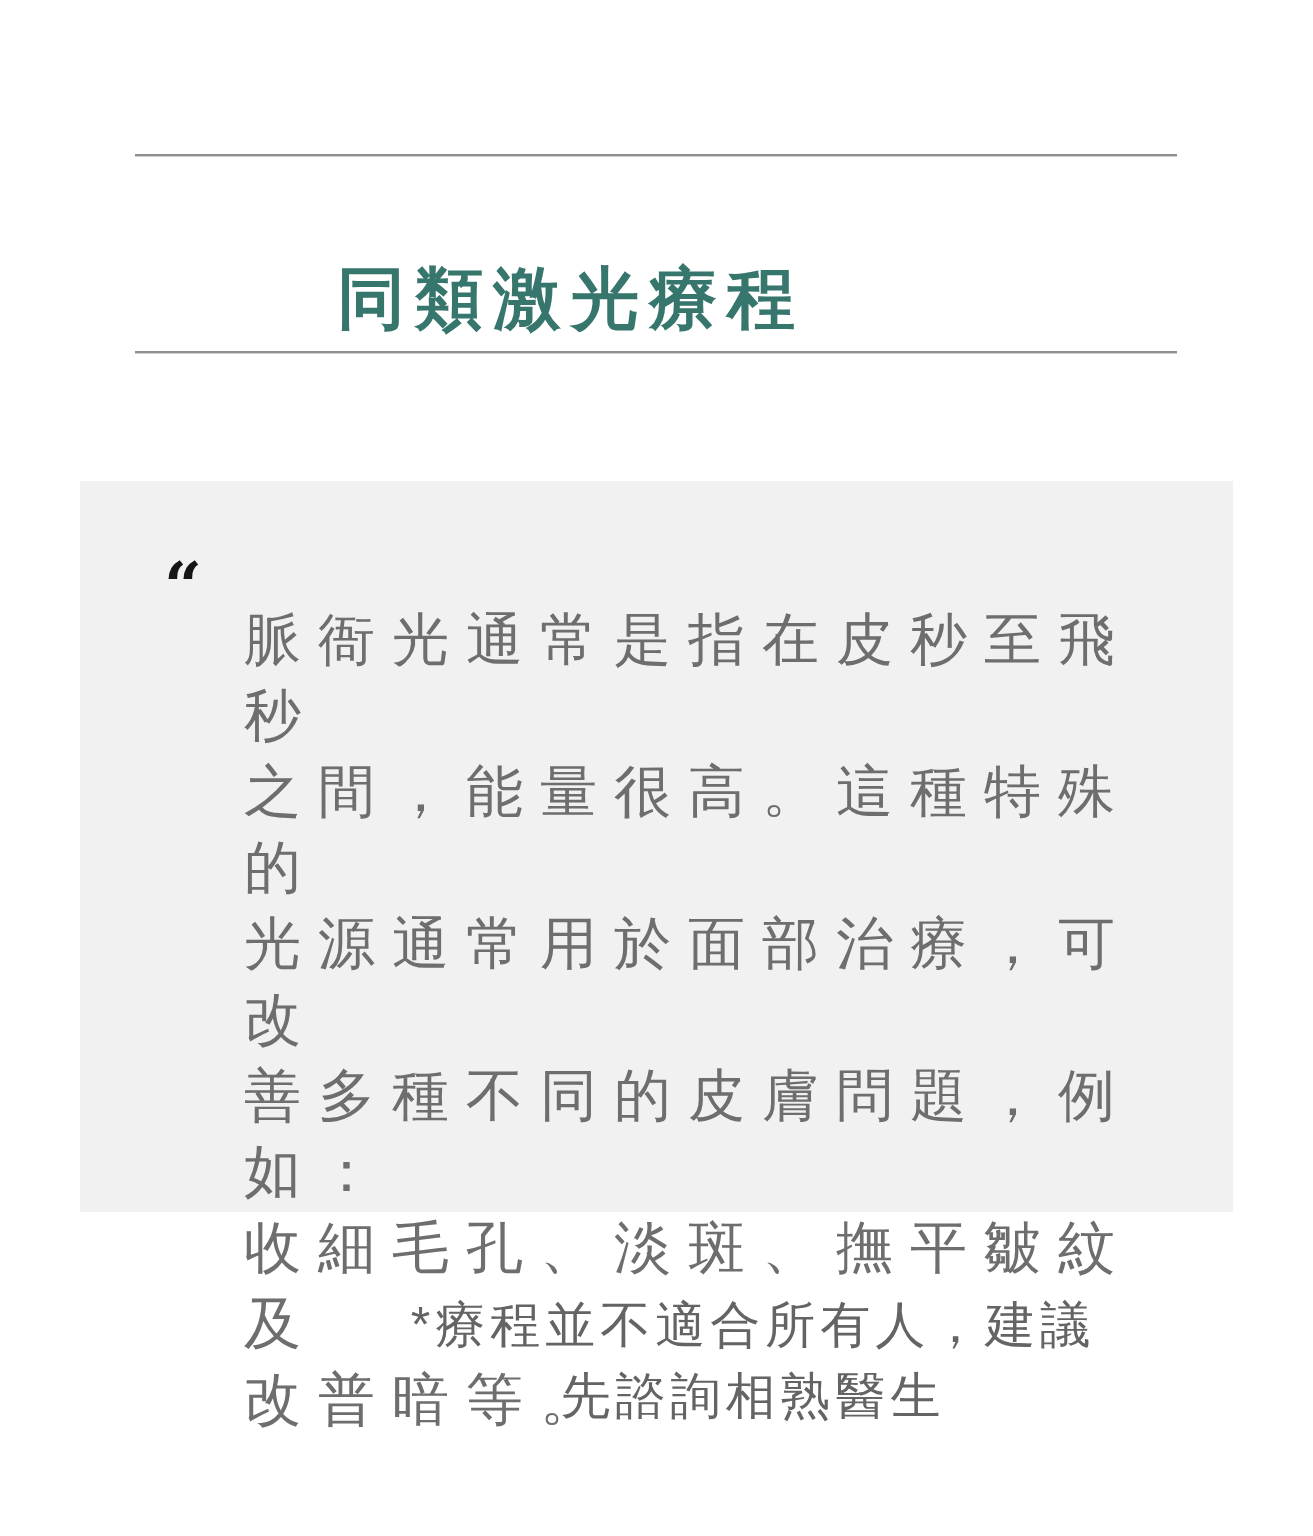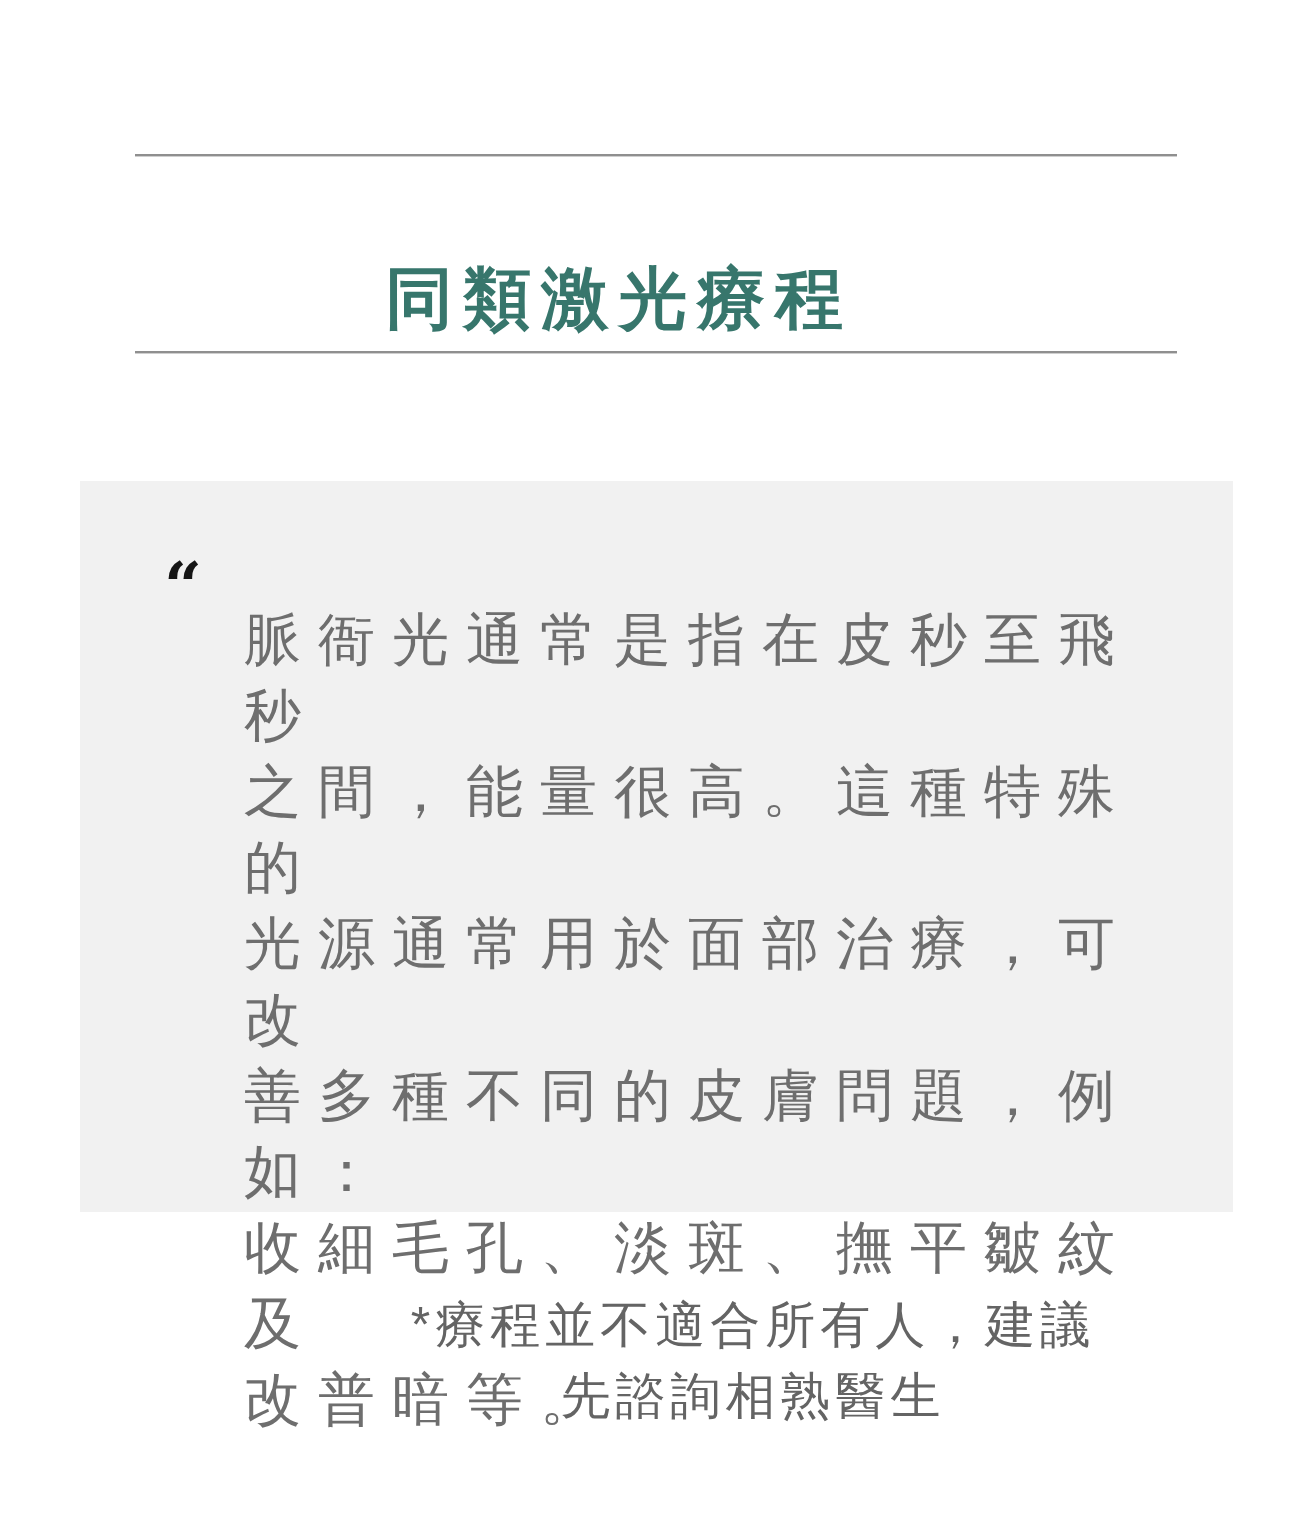--- a/index.html
+++ b/index.html
@@ -33,21 +33,20 @@
     height: 197px;
     display: flex;
     align-items: center;
     justify-content: center;
     color: #37766C;
     font-size: 68px;
     font-weight: 700;
     letter-spacing: 10px;
     text-indent: 10px; 
     white-space: nowrap;
-    padding-left: 48px;
   }
   .quote-card {
     position: absolute;
     left: 80px;
     top: 481px;
     width: 1153px;
     height: 731px;
     background: #F1F1F1;
   }
   .quote-mark {

